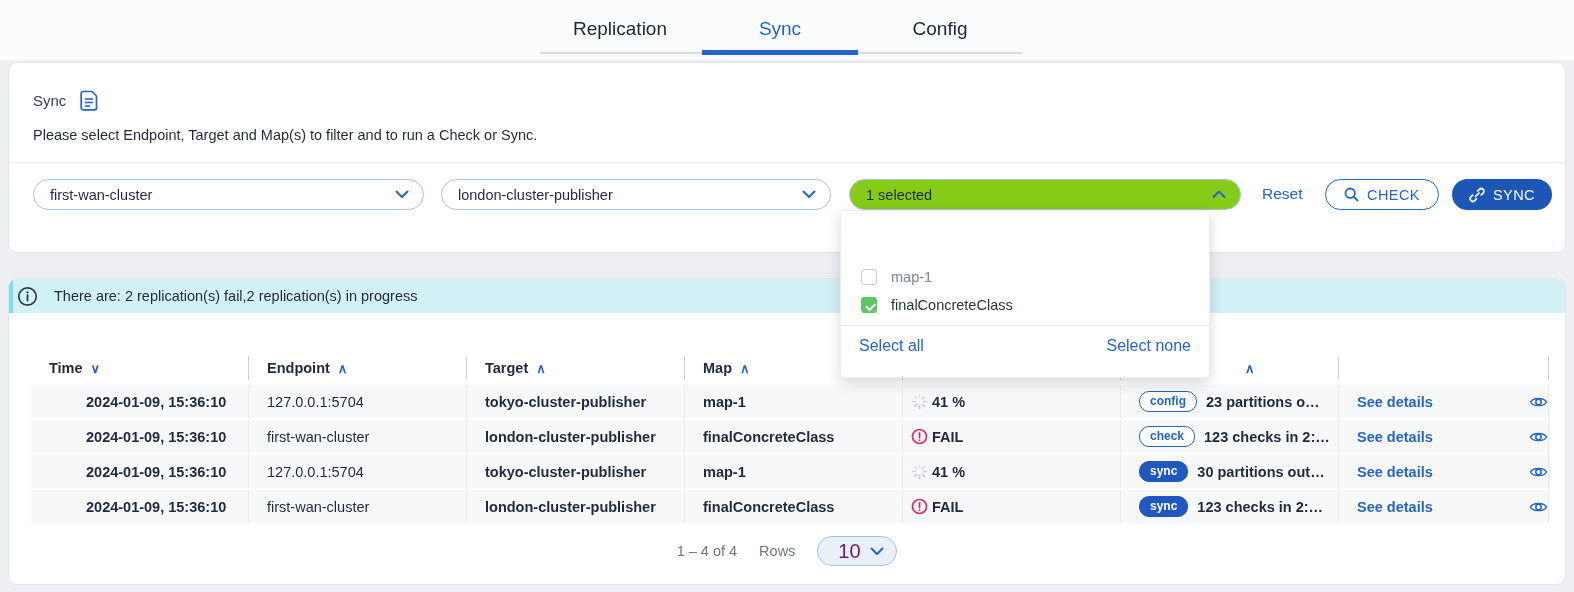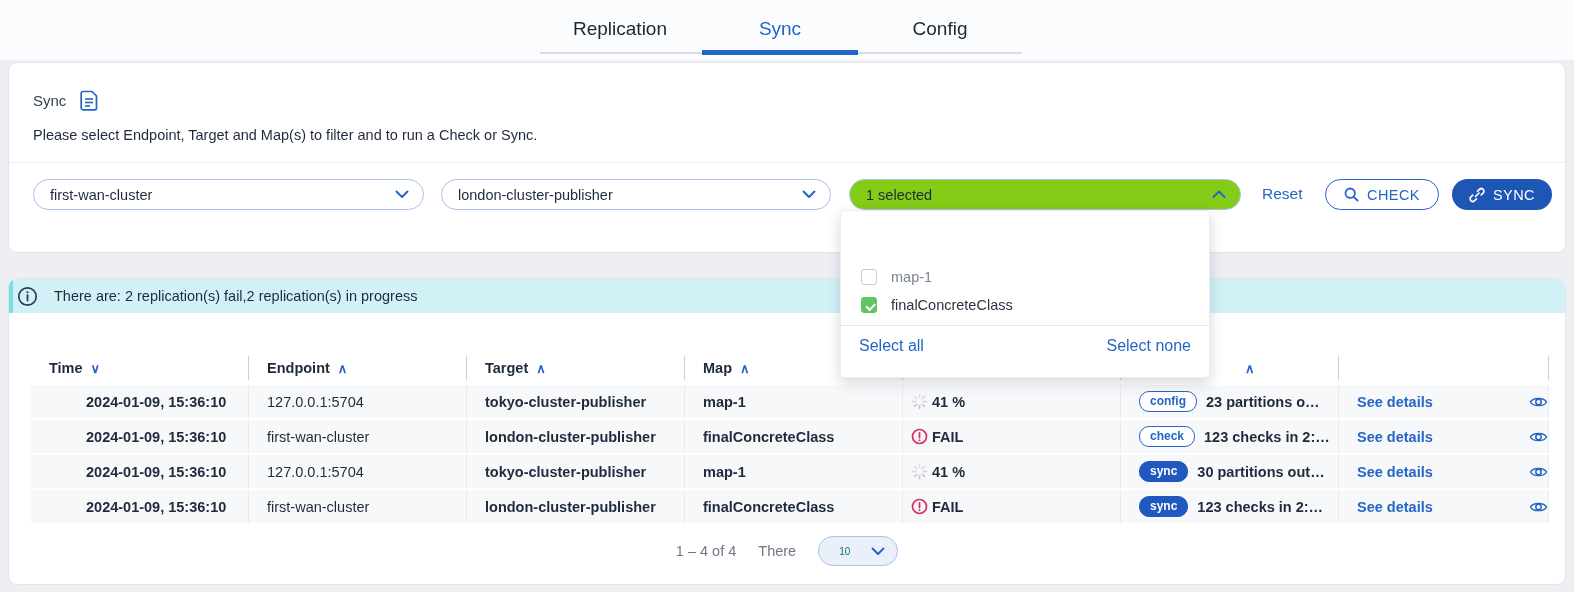--- a/index.html
+++ b/index.html
@@ -66,21 +66,21 @@
   .status .spin-icon, .status .fail-icon { display:none; }
   .status.progress .spin-icon { display:inline-flex; }
   .status.fail .fail-icon { display:inline-flex; }
   .badge { font-size:12px; border-radius:10px; padding:2px 10px; line-height:1.2; flex:0 0 auto; }
   .badge.outline { border:1.5px solid #2565c7; color:#2565c7; background:#fff; }
   .badge.filled { background:#2058c0; color:#fff; border:1.5px solid #2058c0; }
 
   
   .pager { position:absolute; left:0; top:257px; width:100%; display:flex; align-items:center; justify-content:center; gap:22px; }
   .pager .range, .pager .rows-lbl { font-size:14.5px; color:#6e7683; }
-  .page-select { width:80px; height:30px; border:1px solid #a9c2e6; border-radius:16px; background:#e9f0fa; display:flex; align-items:center; font-size:10px; color:#0f766e; padding:0 12px 0 20px; cursor:pointer; }
+  .page-select { width:80px; height:30px; border:1px solid #a9c2e6; border-radius:16px; background:#e9f0fa; display:flex; align-items:center; font-size:20px; color:#701a75; padding:0 12px 0 20px; cursor:pointer; }
   .page-select .lbl { flex:1; }
 
   svg { display:block; }
 </style>
 </head>
 <body>
 
 <div class="topstrip"></div>
 
 <div class="tabbar">
@@ -330,21 +330,21 @@
           <svg width="19" height="14" viewBox="0 0 19 14">
             <path d="M1.5 7 C4 2.2 15 2.2 17.5 7 C15 11.8 4 11.8 1.5 7 Z" fill="none" stroke="#2565c7" stroke-width="1.5"></path>
             <circle cx="9.5" cy="7" r="2.7" fill="none" stroke="#2565c7" stroke-width="1.5"></circle>
           </svg>
         </span>
     </div>
   </div>
 
   <div class="pager">
     <span class="range">1 – 4 of 4</span>
-    <span class="rows-lbl">There</span>
+    <span class="rows-lbl">Rows</span>
     <div class="page-select">
       <span class="lbl">10</span>
       <span>
           <svg width="14" height="9" viewBox="0 0 14 9">
             <polyline points="1.5,1.5 7,7 12.5,1.5" fill="none" stroke="#2565c7" stroke-width="2" stroke-linecap="round" stroke-linejoin="round"></polyline>
           </svg>
         </span>
     </div>
   </div>
 </div>

